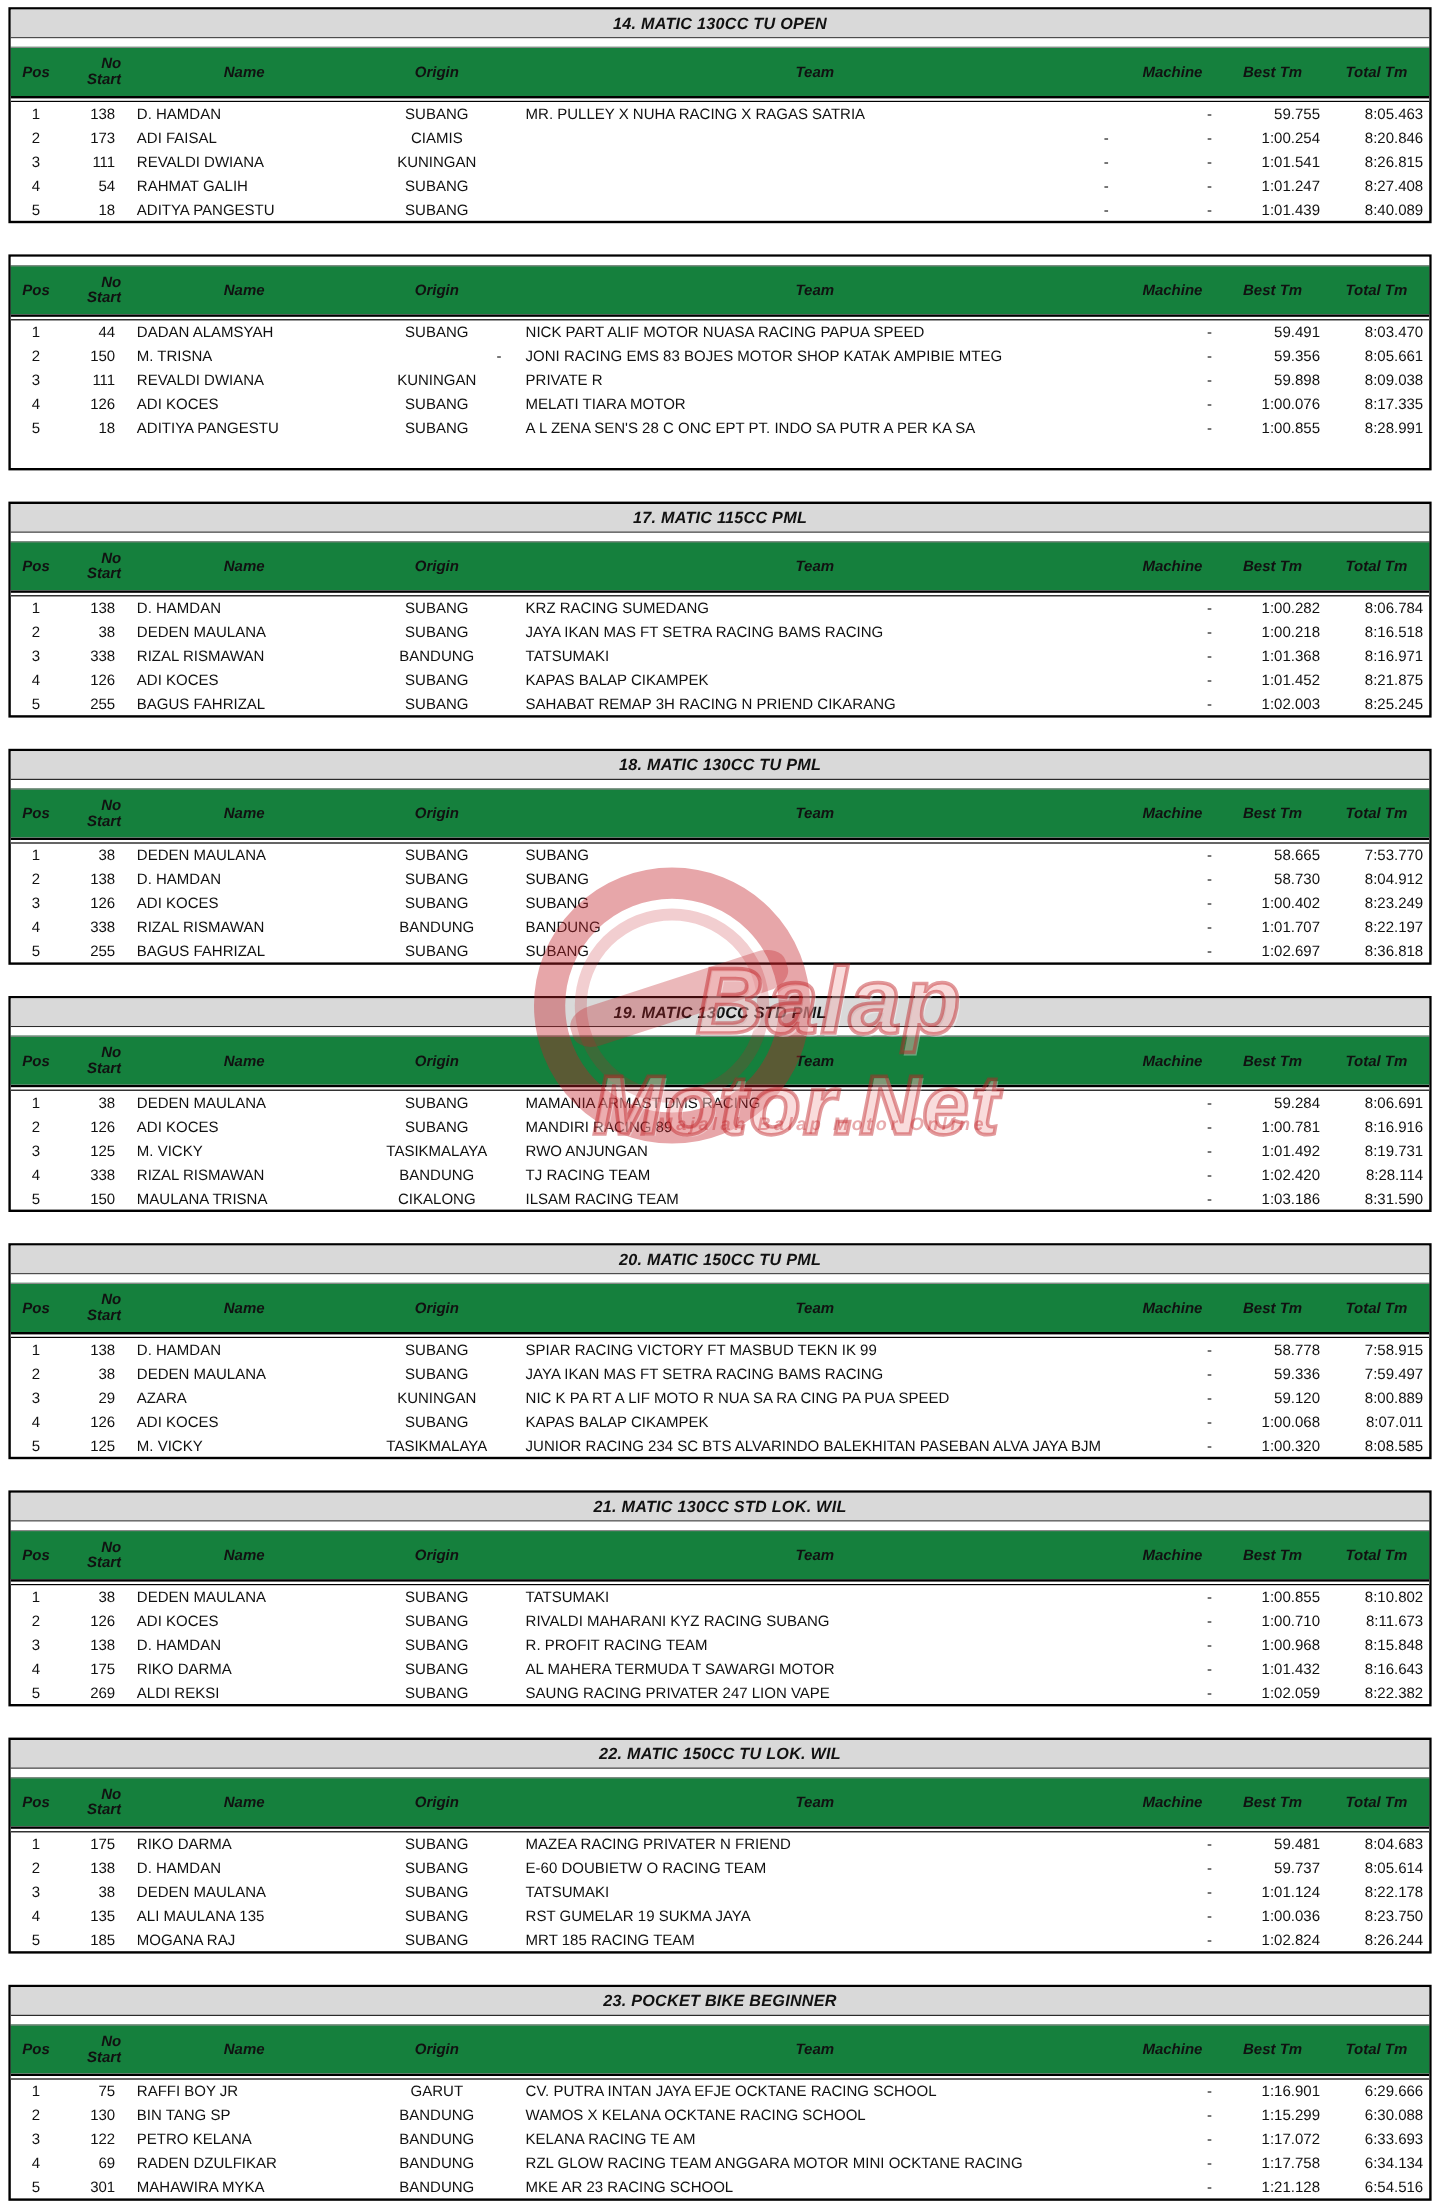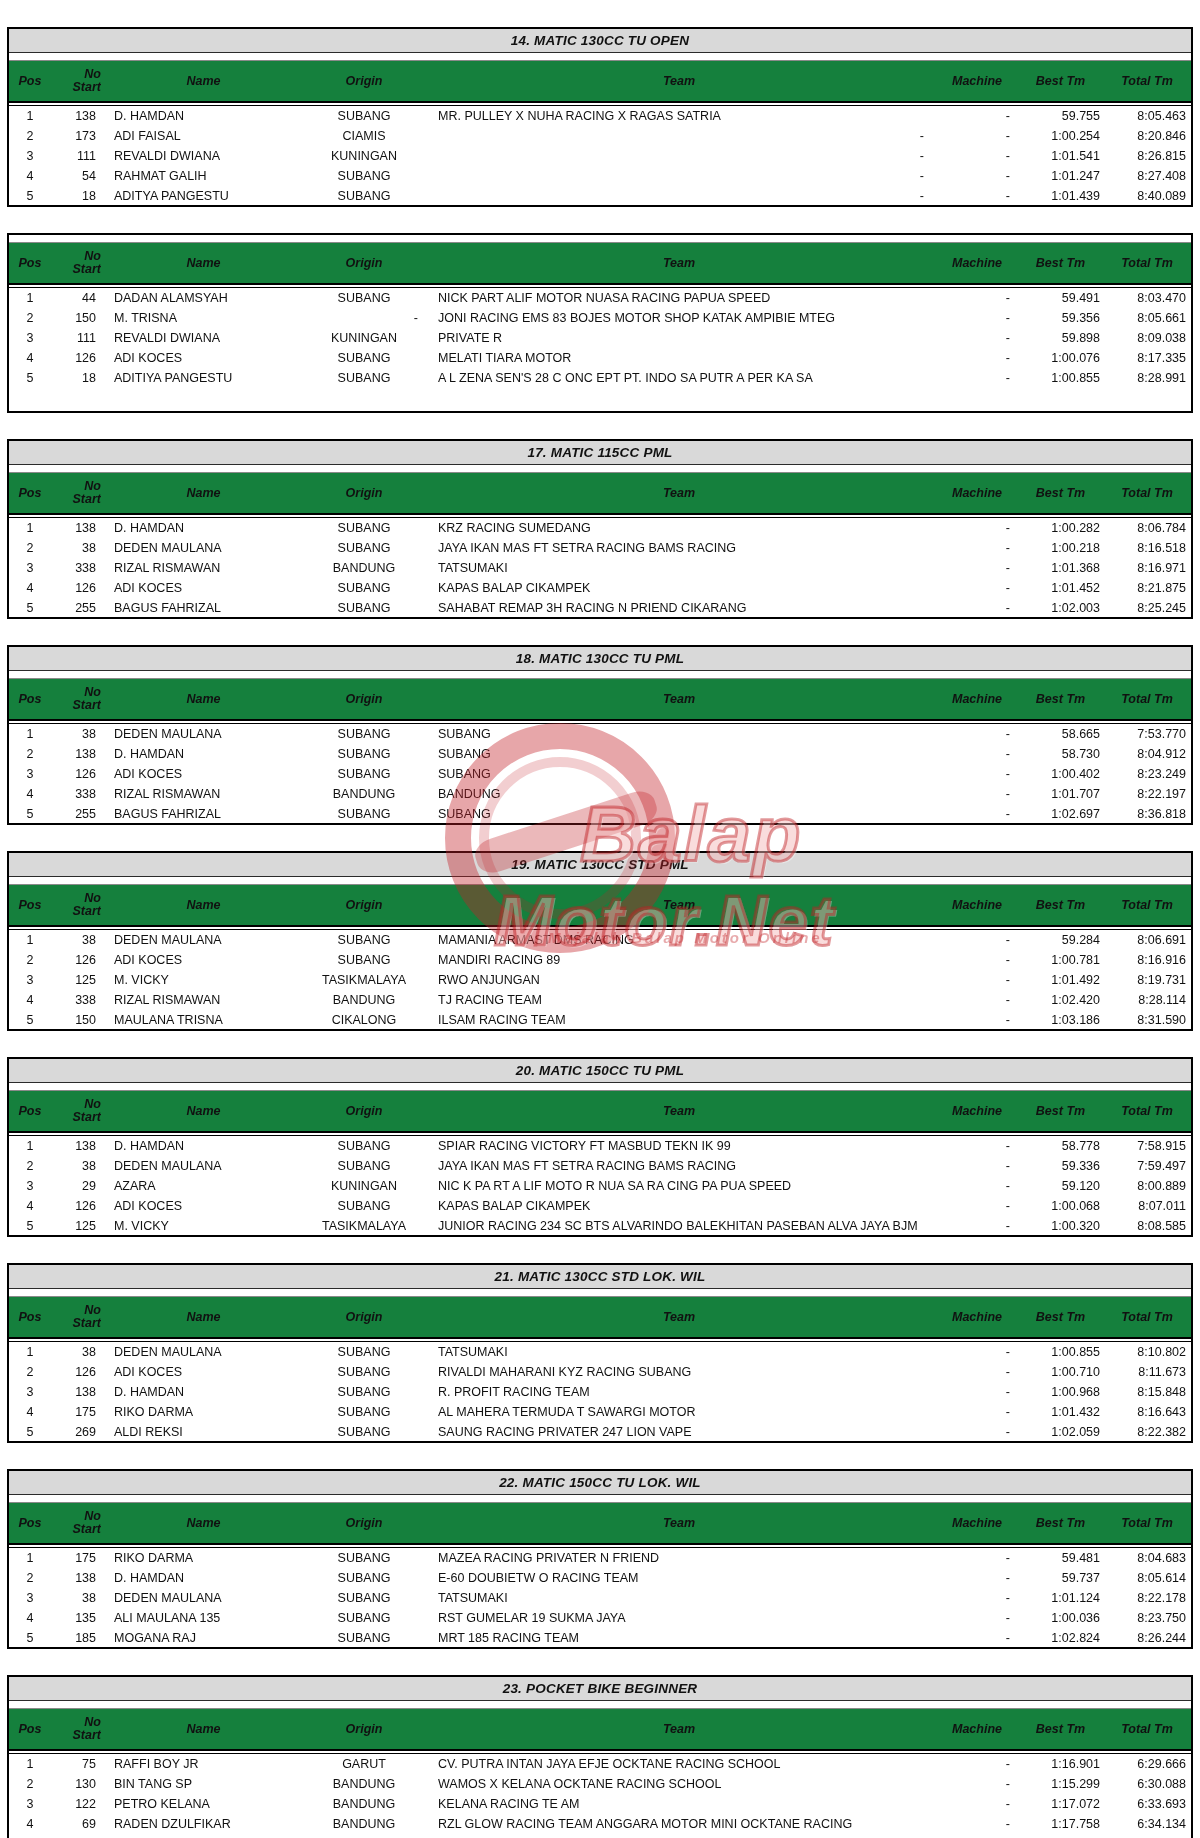--- a/index.html
+++ b/index.html
@@ -12,21 +12,20 @@
   }
   .page { position:relative; width:1200px; height:1838px; }
   #tables { position:absolute; top:6px; left:7px; width:1186px; }
 
   .rtable {
     box-sizing:border-box;
     height:180px;
     border:2px solid #000;
     margin-bottom:26px;
     background:#fff;
-    margin-top:21px;
   }
   .title-bar {
     height:23px; line-height:23px;
     background:#d9d9d9;
     border-bottom:1px solid #2b2b2b;
     text-align:center;
     font-style:italic; font-weight:bold; font-size:13.5px;
     letter-spacing:.2px;
   }
   .tgap { height:7px; background:#fff; }

